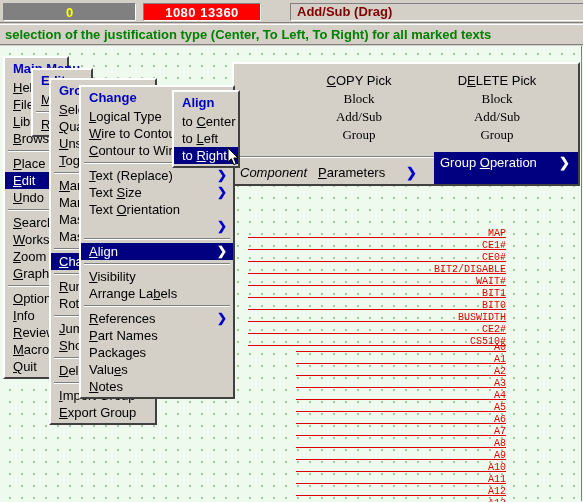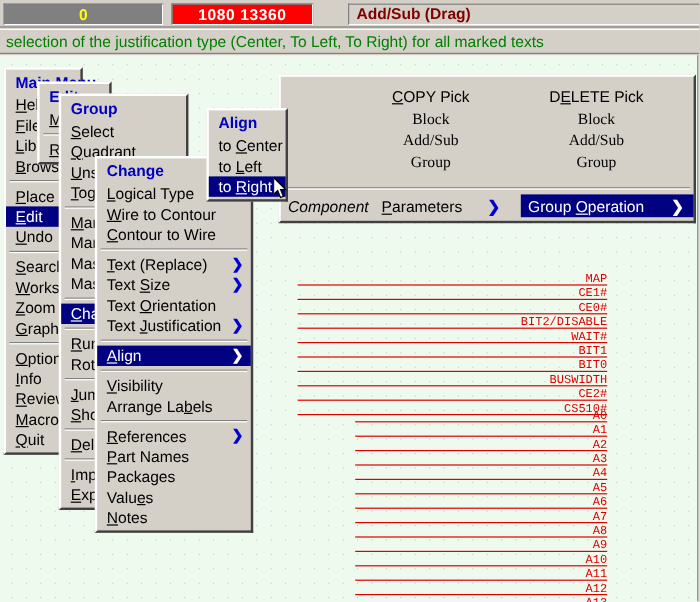--- a/index.html
+++ b/index.html
@@ -73,21 +73,21 @@
     background: #d4d0c8;
     box-sizing: border-box;
     border-top: 1px solid #ffffff;
     border-bottom: 1px solid #808080;
     display: flex; align-items: center;
     padding-left: 5px;
   }
   #hintbar span {
     color: #008000;
     font-size: 13px;
-    font-weight: normal;
+    font-weight: bold;
   }
 
   
   #canvas {
     position: absolute;
     left: 0; top: 46px;
     width: 583px; height: 456px;
     background-color: #eefaee;
     background-image: radial-gradient(#9fc79f 0.7px, transparent 0.8px);
     background-size: 12px 12px;
@@ -173,21 +173,21 @@
     height: 0;
     margin: 3px 3px;
     border-top: 1px solid #808080;
     border-bottom: 1px solid #ffffff;
   }
 
   
   #main-menu   { left: 3px;   top: 56px;  width: 66px;  }
   #edit-menu   { left: 31px;  top: 68px;  width: 62px;  }
   #group-menu  { left: 49px;  top: 78px;  width: 108px; }
-  #change-menu { left: 79px;  top: 85px;  width: 132px; margin-top: 45px; }
+  #change-menu { left: 79px;  top: 85px;  width: 156px; }
   #align-menu  { left: 172px; top: 90px;  width: 68px;  }
 
   
   #cmd-panel {
     position: absolute;
     left: 232px; top: 62px;
     width: 348px; height: 124px;
     background: #d4d0c8;
     box-sizing: border-box;
     border-top: 2px solid #ffffff;
@@ -218,22 +218,22 @@
     position: absolute;
     top: 100px;
     height: 18px; line-height: 18px;
     font-size: 13px;
     white-space: nowrap;
   }
   #cmd-component  { left: 6px; font-style: italic;   }
   #cmd-parameters { left: 84px;  }
   #cmd-param-arrow{ left: 172px; color:#0000d0; font-weight:bold; }
   #cmd-groupop {
-    left: 200px; top: 98px;
-    width: 144px; height: 19px; line-height: 21px;
+    left: 200px; top: 88px;
+    width: 144px; height: 32px; line-height: 21px;
     background: #000080; color: #ffffff;
     padding-left: 6px;
     box-sizing: border-box;
   }
   #cmd-groupop .arrow {
     position: absolute; right: 8px; top: 0;
     color: #ffffff; font-weight: bold;
   }
 
   
@@ -464,21 +464,21 @@
   <div class="menu" id="change-menu">
     <div class="menu-title">Change</div>
     <div>
         <div class="mi"><span><span class="u">L</span>ogical Type</span></div>
         <div class="mi"><span><span class="u">W</span>ire to Contour</span></div>
         <div class="mi"><span><span class="u">C</span>ontour to Wire</span></div>
         <div class="sep"></div>
         <div class="mi"><span><span class="u">T</span>ext (Replace)</span><span class="arrow">❯</span></div>
         <div class="mi"><span>Text <span class="u">S</span>ize</span><span class="arrow">❯</span></div>
         <div class="mi"><span>Text <span class="u">O</span>rientation</span></div>
-        <div class="mi"><span>Text <span class="u">J</span>ustification</span><span class="arrow">❯</span></div>
+        <div class="mi"><span class="arrow">❯</span></div>
         <div class="sep"></div>
         <div class="mi sel"><span><span class="u">A</span>lign</span><span class="arrow">❯</span></div>
         <div class="sep"></div>
         <div class="mi"><span><span class="u">V</span>isibility</span></div>
         <div class="mi"><span>Arrange La<span class="u">b</span>els</span></div>
         <div class="sep"></div>
         <div class="mi"><span><span class="u">R</span>eferences</span><span class="arrow">❯</span></div>
         <div class="mi"><span><span class="u">P</span>art Names</span></div>
         <div class="mi"><span>Packa<span class="u">g</span>es</span></div>
         <div class="mi"><span>Valu<span class="u">e</span>s</span></div>

